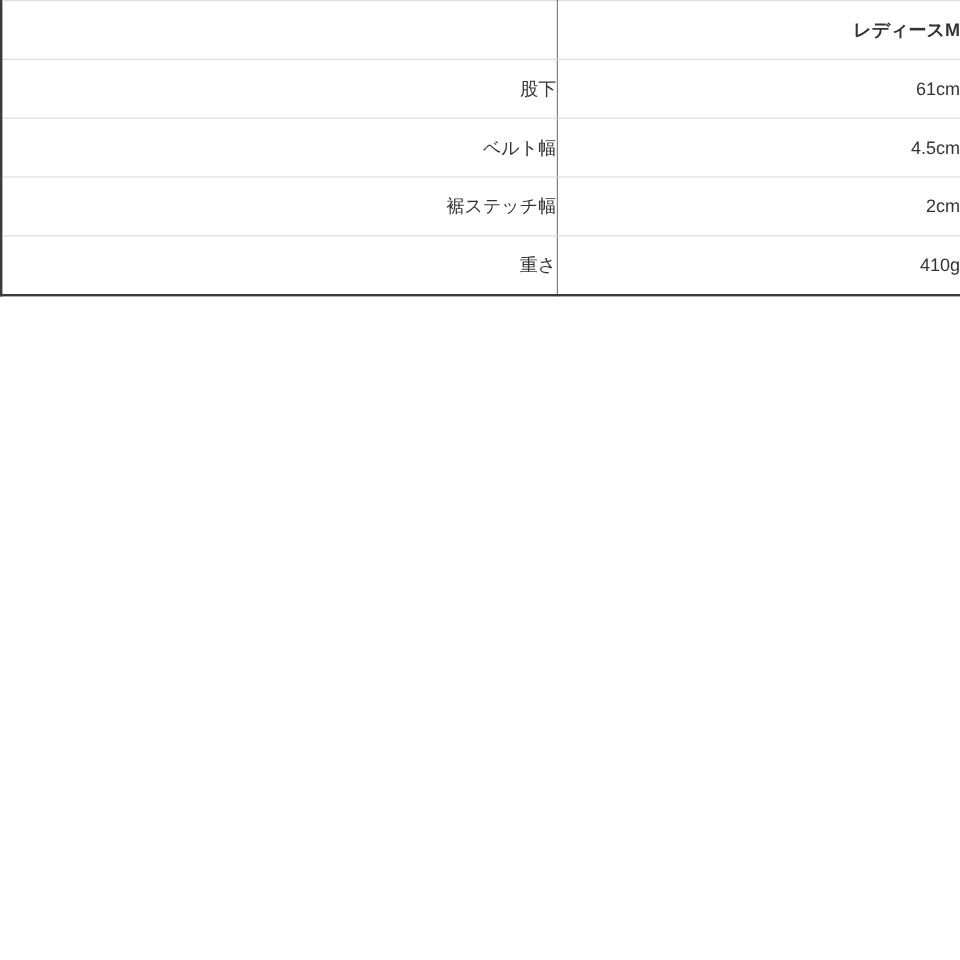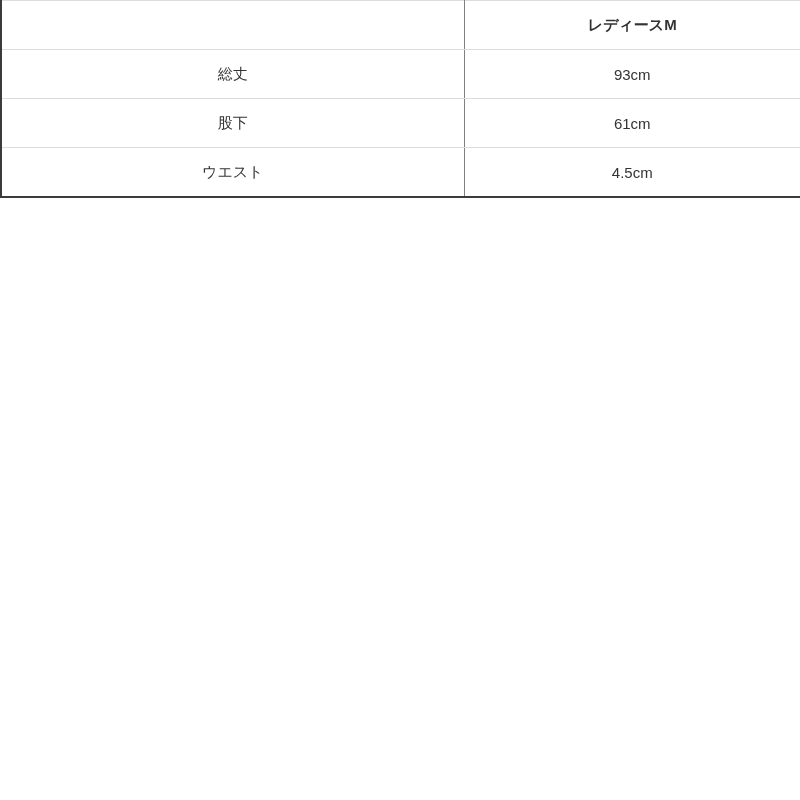--- a/index.html
+++ b/index.html
@@ -24,21 +24,21 @@
     border-right: 2px solid #3b3b3b;
     border-bottom: 2px solid #3b3b3b;
     border-top: 1px solid #dcdcdc;
   }
   table.size-table col.col-label { width: 463px; }
   table.size-table col.col-value { width: 337px; }
   table.size-table th,
   table.size-table td {
     height: 48px;
     padding: 0;
-    text-align: center;
+    text-align: right;
     vertical-align: middle;
     font-size: 15px;
     color: #333333;
     border-bottom: 1px solid #dcdcdc;
     background: #ffffff;
   }
   table.size-table th {
     font-weight: bold;
   }
   table.size-table th:first-child,
@@ -56,26 +56,30 @@
       <col class="col-value">
     </colgroup>
     <thead>
       <tr>
         <th></th>
         <th>レディースM</th>
       </tr>
     </thead>
     <tbody>
       <tr>
-        <td>総丈</td>
-        <td>93cm</td>
-      </tr>
-      <tr>
         <td>股下</td>
         <td>61cm</td>
       </tr>
       <tr>
-        <td>ウエスト</td>
+        <td>ベルト幅</td>
         <td>4.5cm</td>
+      </tr>
+      <tr>
+        <td>裾ステッチ幅</td>
+        <td>2cm</td>
+      </tr>
+      <tr>
+        <td>重さ</td>
+        <td>410g</td>
       </tr>
     </tbody>
   </table>
 </div>
 
 </body></html>

